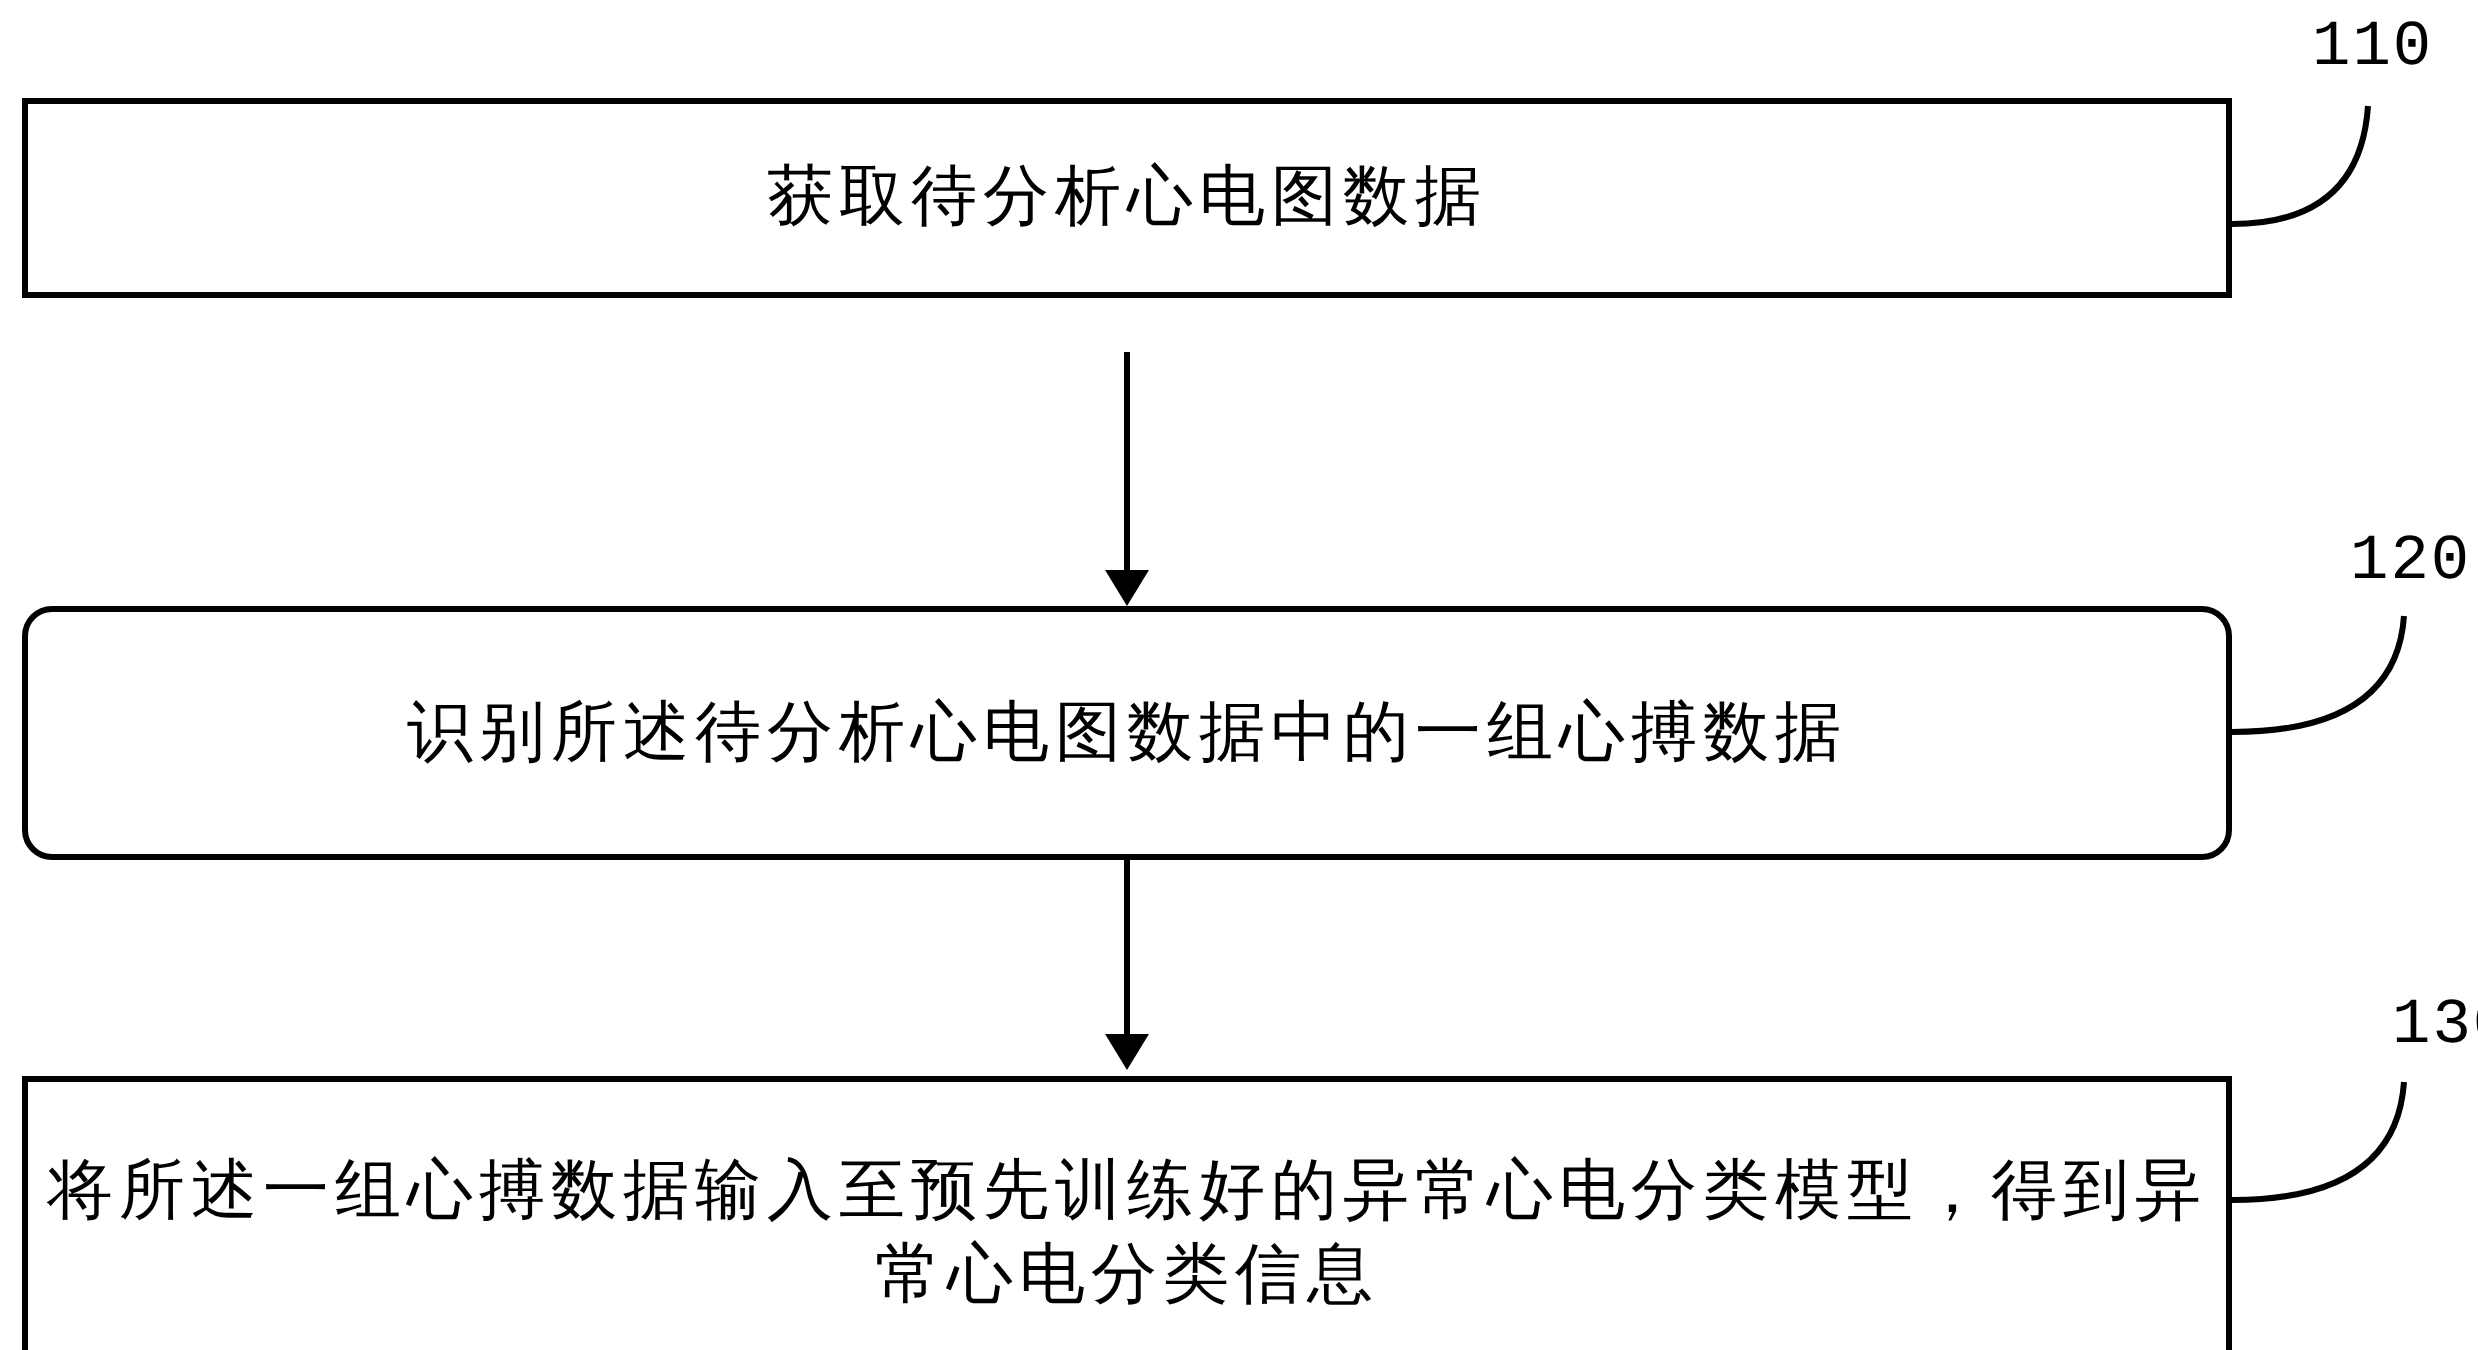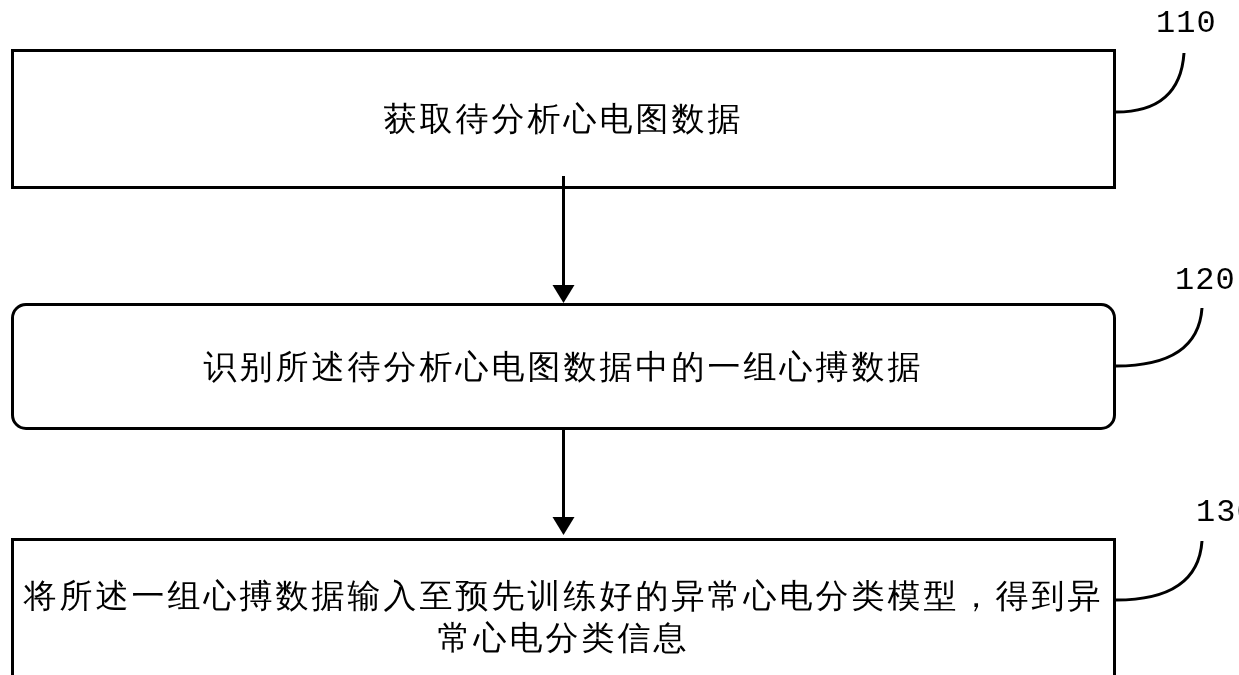--- a/index.html
+++ b/index.html
@@ -30,21 +30,21 @@
   .flow-box .step-text {
     display: block;
     width: 100%;
     text-align: center;
     font-size: 33px;
     letter-spacing: 3px;
     line-height: 42px;
     padding: 0 6px;
     box-sizing: border-box;
   }
-  .box-110 { top: 49px;  height: 140px; }
+  .box-110 { top: 49px;  height: 100px; }
   .box-120 { top: 303px; height: 127px; border-radius: 15px; }
   .box-130 { top: 538px; height: 158px; }
   .connector-layer {
     position: absolute;
     left: 0;
     top: 0;
     width: 1239px;
     height: 675px;
     pointer-events: none;
   }

